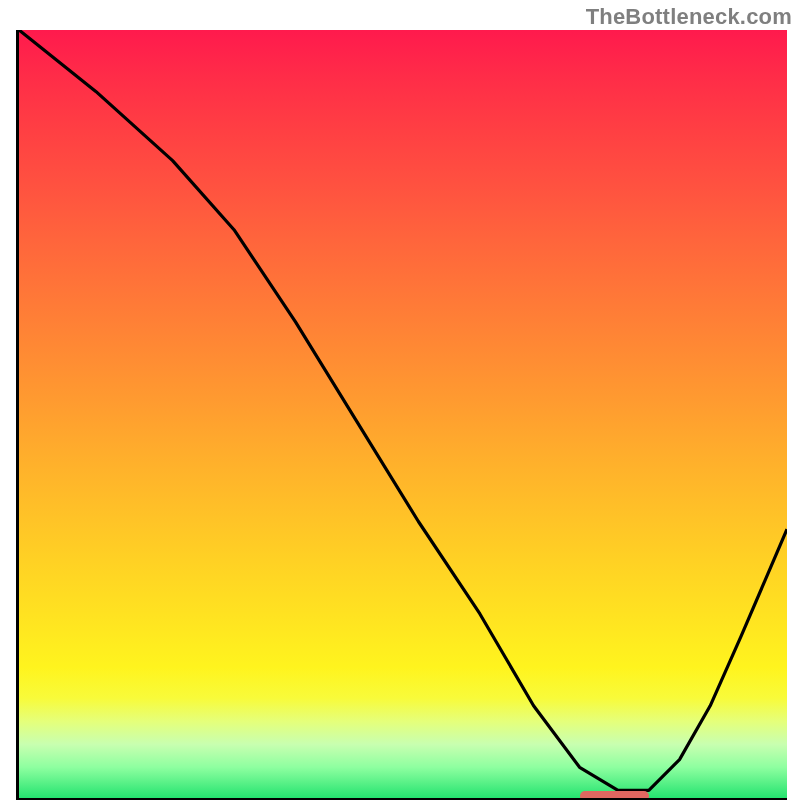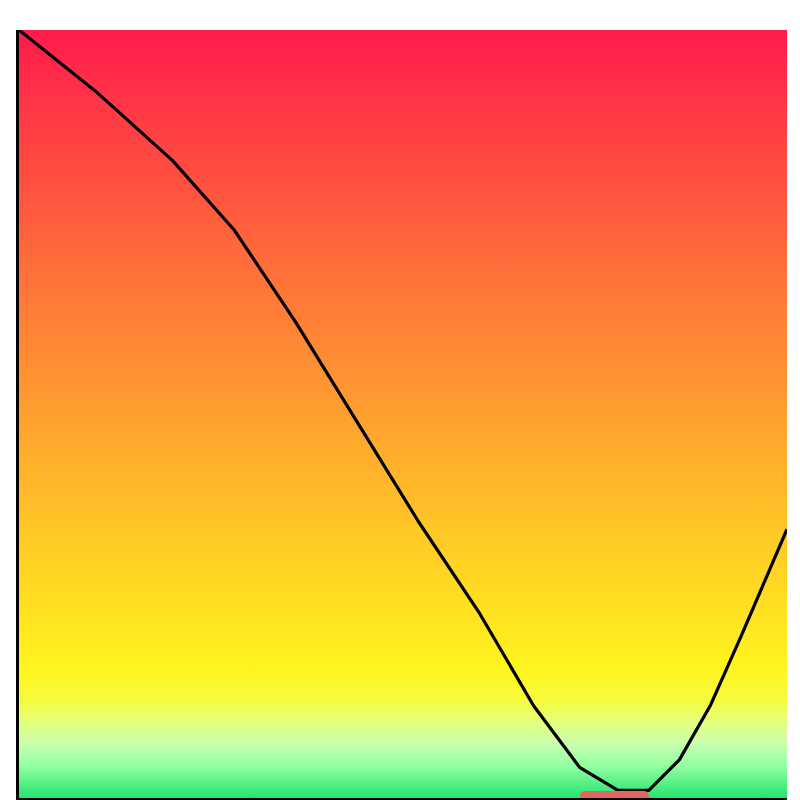--- a/index.html
+++ b/index.html
@@ -71,20 +71,21 @@
     height: 10px;
     border-radius: 5px;
     background: #e06760;
   }
 </style>
 </head>
 <body>
 
 <div class="stage">
 
+  <div class="watermark">TheBottleneck.com</div>
 
   <div class="plot-area">
     <div class="gradient"></div>
 
     <svg class="curve" viewBox="0 0 768 768" preserveAspectRatio="none">
       <path id="curve-path" fill="none" stroke="#000" stroke-width="3.2" stroke-linejoin="round" d="M0.0 0.0 L76.8 61.4 L153.6 130.6 L215.0 199.7 L276.5 291.8 L337.9 391.7 L399.4 491.5 L460.8 583.7 L514.6 675.8 L560.6 737.3 L599.0 760.3 L629.8 760.3 L660.5 729.6 L691.2 675.8 L721.9 606.7 L768.0 499.2"></path>
     </svg>
 
     <div id="marker" class="marker" style="left: 560.64px; width: 69.12px; top: 760.696px;"></div>
   </div>

